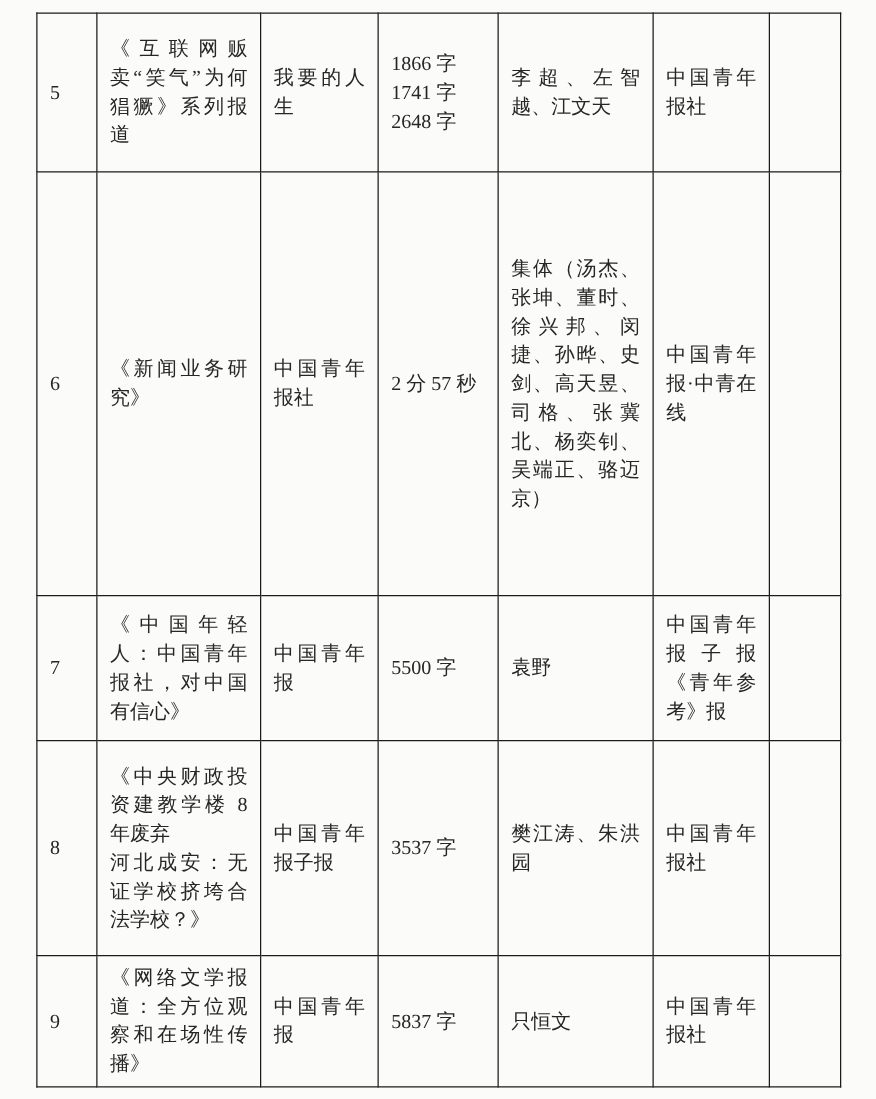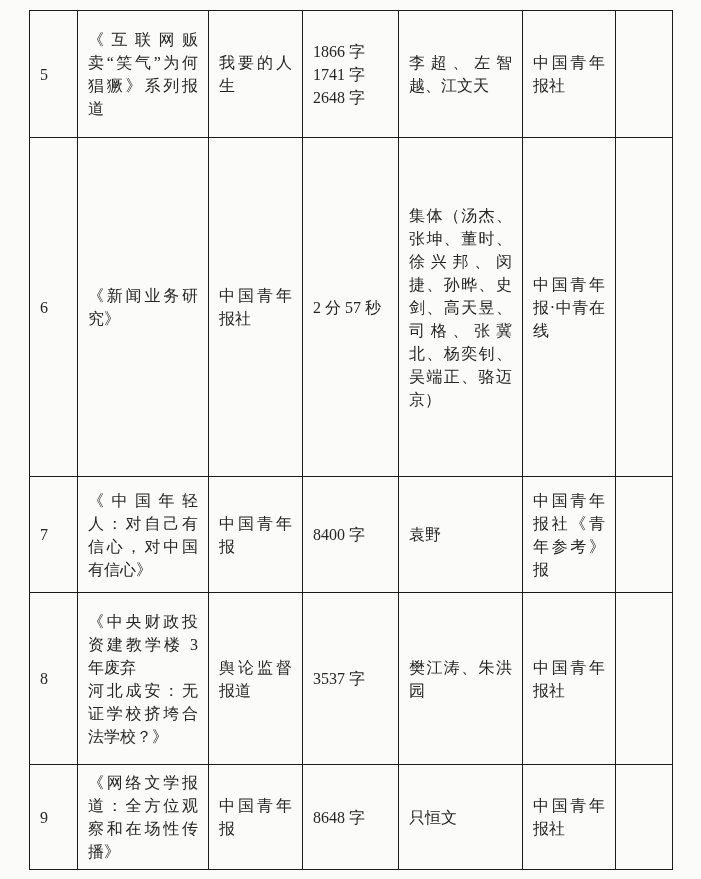--- a/index.html
+++ b/index.html
@@ -79,41 +79,41 @@
         <td class="c-index">6</td>
         <td>《新闻业务研究》</td>
         <td>中国青年报社</td>
         <td>2 分 57 秒</td>
         <td>集体（汤杰、张坤、董时、徐兴邦、闵捷、孙晔、史剑、高天昱、司格、张冀北、杨奕钊、吴端正、骆迈京）</td>
         <td>中国青年报·中青在线</td>
         <td></td>
       </tr>
       <tr class="r7">
         <td class="c-index">7</td>
-        <td>《中国年轻人：对自己有信心，对中国有信心》</td>
+        <td>《中国年轻人：中国青年报社，对中国有信心》</td>
         <td>中国青年报</td>
-        <td>8400 字</td>
+        <td>5500 字</td>
         <td>袁野</td>
-        <td>中国青年报社《青年参考》报</td>
+        <td>中国青年报子报《青年参考》报</td>
         <td></td>
       </tr>
       <tr class="r8">
         <td class="c-index">8</td>
-        <td>《中央财政投资建教学楼 3 年废弃
+        <td>《中央财政投资建教学楼 8 年废弃
 河北成安：无证学校挤垮合法学校？》</td>
-        <td>舆论监督报道</td>
+        <td>中国青年报子报</td>
         <td>3537 字</td>
         <td>樊江涛、朱洪园</td>
         <td>中国青年报社</td>
         <td></td>
       </tr>
       <tr class="r9">
         <td class="c-index">9</td>
         <td>《网络文学报道：全方位观察和在场性传播》</td>
         <td>中国青年报</td>
-        <td>8648 字</td>
+        <td>5837 字</td>
         <td>只恒文</td>
         <td>中国青年报社</td>
         <td></td>
       </tr>
     </tbody>
   </table>
 </div>
 
 </body></html>

